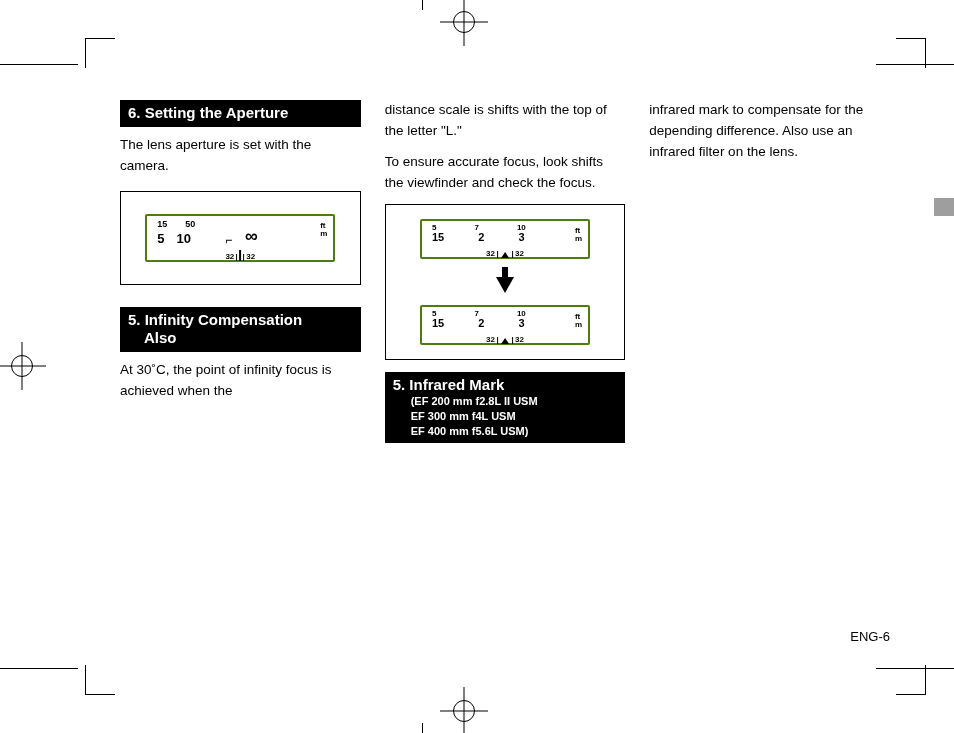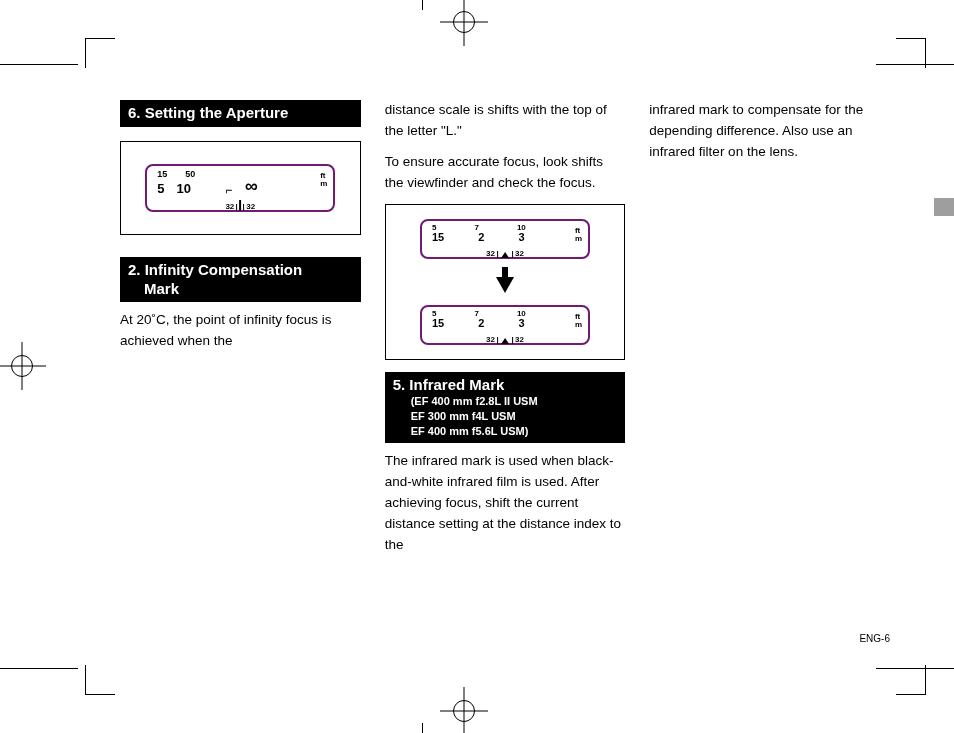--- a/index.html
+++ b/index.html
@@ -27,39 +27,39 @@
 
   .sect-head { background:#000; color:#fff; font-weight:bold; font-size:15px; padding:4px 8px; margin-bottom:8px; line-height:1.25; }
   .sect-head.indent2 { padding-left:8px; }
   .sect-sub { font-size:11px; font-weight:bold; line-height:1.35; padding-left:18px; }
 
   p.body { font-size:13.5px; line-height:1.55; margin-bottom:10px; }
 
   .figure-box { border:1px solid #000; padding:22px 16px; margin:14px 0 22px 0; display:flex; flex-direction:column; align-items:center; gap:12px; }
   .figure-box.tight { padding:14px 16px; margin:6px 0 12px 0; }
 
-  .scale-window { border:2px solid #701a75; border-radius:8px; width:190px; height:48px; position:relative; background:#fff;padding-left:16px; }
+  .scale-window { border:2px solid #4d7c0f; border-radius:2px; width:190px; height:48px; position:relative; background:#fff;padding-left:16px; }
   .scale-window.small { width:170px; height:40px; }
   .sw-row { position:absolute; left:10px; right:24px; display:flex; justify-content:flex-start; gap:14px; font-weight:bold; }
   .sw-row.top { top:3px; font-size:9px; }
   .sw-row.mid { top:12px; font-size:13px; }
   .sw-row.small.top { top:2px; font-size:8px; }
   .sw-row.small.mid { top:10px; font-size:11px; }
   .sw-units { position:absolute; right:6px; top:6px; font-size:8px; font-weight:bold; line-height:1; text-align:left; }
   .sw-inf { font-size:18px; font-weight:bold; transform:translateY(-2px); }
   .sw-l { position:absolute; top:10px; font-size:12px; font-weight:bold; }
   .sw-index { position:absolute; bottom:-1px; left:50%; transform:translateX(-50%); display:flex; align-items:flex-end; gap:2px; font-size:8px; font-weight:bold; }
   .sw-index .tick { width:1px; height:7px; background:#000; }
   .sw-index .tick.center { height:11px; width:2px; }
   .sw-index .tri { width:0; height:0; border-left:4px solid transparent; border-right:4px solid transparent; border-bottom:6px solid #000; margin:0 1px; }
 
   .arrow-down { width:0; height:0; border-left:9px solid transparent; border-right:9px solid transparent; border-top:16px solid #000; position:relative; }
   .arrow-down::before { content:""; position:absolute; left:-3px; top:-26px; width:6px; height:12px; background:#000; }
 
-  .page-num { position:absolute; right:0; bottom:0; font-size:10px;text-align:center; }
+  .page-num { position:absolute; right:0; bottom:0; font-size:13px;text-align:center; }
 </style>
 </head>
 <body>
 
 <div class="crop h" style="left:0; top:64px;"></div>
 <div class="crop h" style="right:0; top:64px;"></div>
 <div class="crop h" style="left:0; bottom:64px;"></div>
 <div class="crop h" style="right:0; bottom:64px;"></div>
 <div class="crop v" style="left:422px; top:0; height:10px;"></div>
 <div class="crop v" style="left:422px; bottom:0; height:10px;"></div>
@@ -89,20 +89,21 @@
     <div class="circ"></div>
   </div>
 
 <div class="side-tab"></div>
 
 <div class="page">
   <div class="cols">
 
     <div class="col">
       <div class="sect-head">6. Setting the Aperture</div>
+      <p class="body">The lens aperture is set with the camera.</p>
 
       <div class="figure-box">
         <div class="scale-window">
           <div class="sw-row top" style="gap:18px;">
             <span>15</span>
             <span>50</span>
           </div>
           <div class="sw-row mid" style="gap:12px; align-items:center;">
             <span>5</span>
             <span>10</span>
@@ -118,24 +119,24 @@
             <span>32</span>
             <span class="tick"></span>
             <span class="tick center"></span>
             <span class="tick"></span>
             <span>32</span>
           </div>
         </div>
       </div>
 
       <div class="sect-head indent2">
-        <span>2. Infinity Compensation</span><br>
-        <span style="padding-left:16px; display:inline-block;">Mark</span>
-      </div>
-      <p class="body">At 20˚C, the point of infinity focus is achieved when the</p>
+        <span>5. Infinity Compensation</span><br>
+        <span style="padding-left:16px; display:inline-block;">Also</span>
+      </div>
+      <p class="body">At 30˚C, the point of infinity focus is achieved when the</p>
     </div>
 
     <div class="col">
       <p class="body">distance scale is shifts with the top of the letter "L."</p>
       <p class="body">To ensure accurate focus, look shifts the viewfinder and check the focus.</p>
 
       <div class="figure-box tight">
         <div class="scale-window small">
           <div class="sw-row small top" style="gap:38px;">
             <span>5</span>
@@ -183,26 +184,25 @@
               <span class="tri"></span>
               <span class="tick"></span>
               <span>32</span>
           </div>
         </div>
       </div>
 
       <div class="sect-head">
         <span>5. Infrared Mark</span>
         <div class="sect-sub">
-          <div>(EF 400 mm f2.8L II USM</div>
+          <div>(EF 200 mm f2.8L II USM</div>
           <div>EF 300 mm f4L USM</div>
           <div>EF 400 mm f5.6L USM)</div>
         </div>
       </div>
-      <p class="body">The infrared mark is used when black-and-white infrared film is used.  After achieving focus, shift the current distance setting at the distance index to the</p>
     </div>
 
     <div class="col">
       <p class="body">infrared mark to compensate for the depending difference.  Also use an infrared filter on the lens.</p>
     </div>
   </div>
 
   <div class="page-num">ENG-6</div>
 </div>
 

